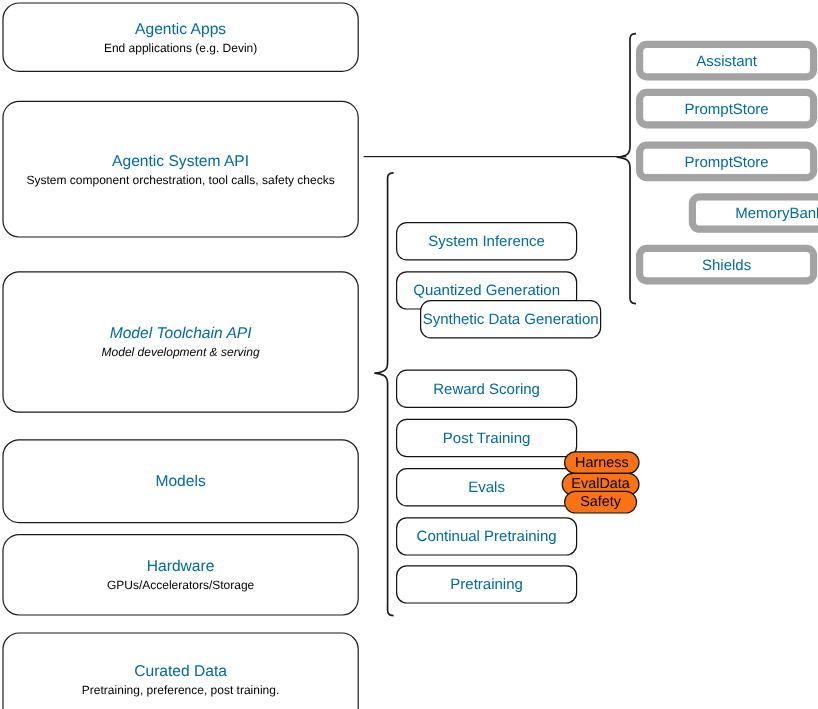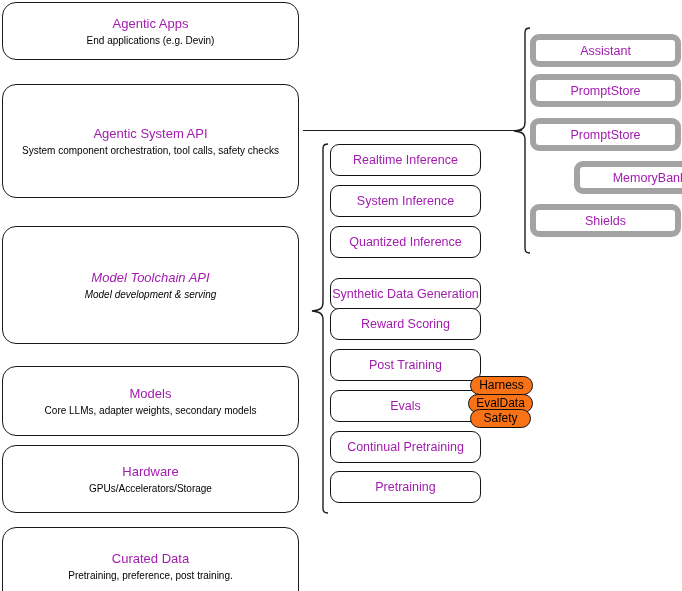--- a/index.html
+++ b/index.html
@@ -25,21 +25,21 @@
     background: #ffffff;
     display: flex;
     flex-direction: column;
     align-items: center;
     justify-content: center;
     text-align: center;
   }
   .node .title {
     font-size: 13px;
     line-height: 16px;
-    color: #a21caf;
+    color: #0369a1;
     white-space: nowrap;
   }
   .node .subtitle {
     font-size: 10px;
     line-height: 13px;
     color: #000;
     margin-top: 2px;
     white-space: nowrap;
   }
   
@@ -112,21 +112,20 @@
     <div class="subtitle">System component orchestration, tool calls, safety checks</div>
   </div>
 
   <div class="node layer" style="top:226px; height:118px;font-style:italic;">
     <div class="title">Model Toolchain API</div>
     <div class="subtitle">Model development &amp; serving</div>
   </div>
 
   <div class="node layer" style="top:366px; height:70px;">
     <div class="title">Models</div>
-    <div class="subtitle">Core LLMs, adapter weights, secondary models</div>
   </div>
 
   <div class="node layer" style="top:445px; height:68px;">
     <div class="title">Hardware</div>
     <div class="subtitle">GPUs/Accelerators/Storage</div>
   </div>
 
   <div class="node layer" style="top:527px; height:79px;">
     <div class="title">Curated Data</div>
     <div class="subtitle">Pretraining, preference, post training.</div>
@@ -147,30 +146,27 @@
   <svg class="brace" style="left:308px; top:142px;" width="22" height="374" viewBox="0 0 22 374">
     <path d="M 20 2
              C 14 2, 15 6, 15 11
              L 15 160
              C 15 166, 13 168, 4 169
              C 13 170, 15 172, 15 178
              L 15 362
              C 15 367, 14 371, 20 371"></path>
   </svg>
 
-  <div class="node chip" style="top:144px;">
-    <div class="title">Realtime Inference</div>
-  </div>
   <div class="node chip" style="top:185px;">
     <div class="title">System Inference</div>
   </div>
   <div class="node chip" style="top:226px;">
-    <div class="title">Quantized Inference</div>
-  </div>
-  <div class="node chip" style="top:278px;">
+    <div class="title">Quantized Generation</div>
+  </div>
+  <div class="node chip" style="top:250px;margin-left:20px;">
     <div class="title">Synthetic Data Generation</div>
   </div>
   <div class="node chip" style="top:308px;">
     <div class="title">Reward Scoring</div>
   </div>
   <div class="node chip" style="top:349px;">
     <div class="title">Post Training</div>
   </div>
   <div class="node chip" style="top:390px;">
     <div class="title">Evals</div>

